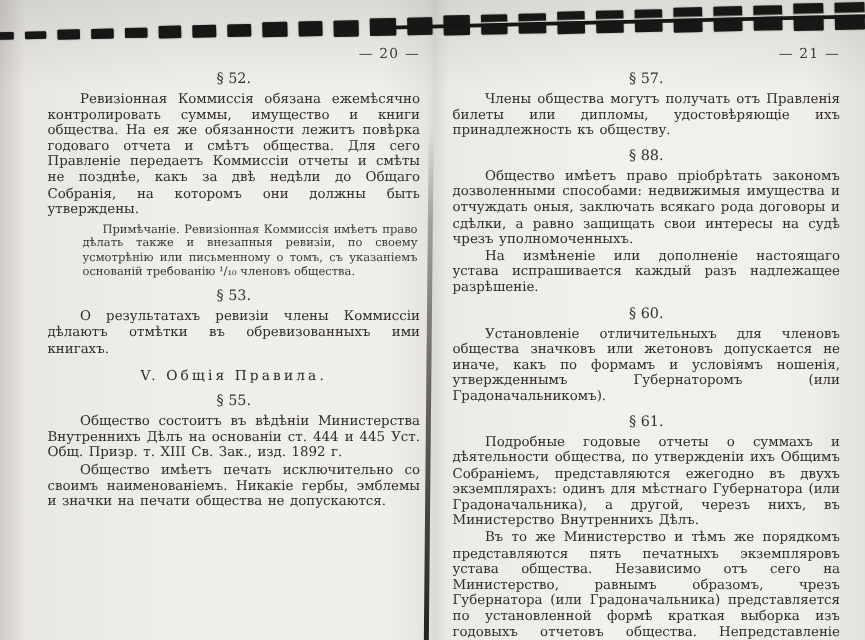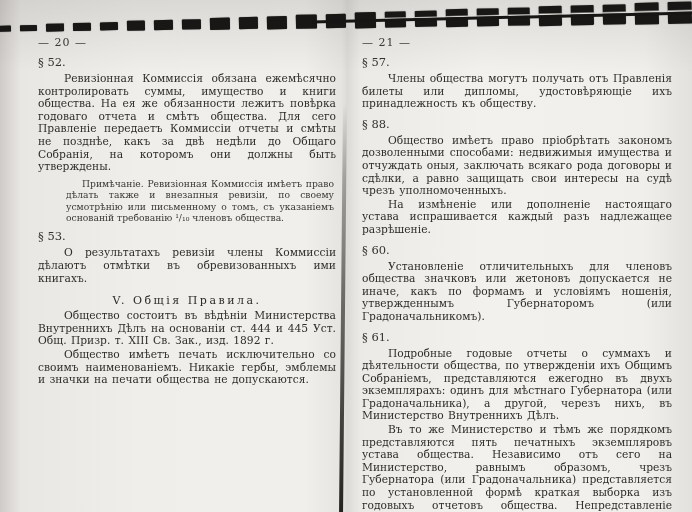--- a/index.html
+++ b/index.html
@@ -29,23 +29,23 @@
   
   .gutter{position:absolute;left:341px;top:104px;width:4px;height:412px;
         transform:rotate(0.55deg);border-radius:2px;
         background:linear-gradient(to bottom,
           rgba(45,42,38,0) 0%, rgba(45,42,38,0.35) 18%,
           rgba(35,32,28,0.6) 45%, rgba(18,16,14,0.92) 100%);}
   
   .page{position:absolute;top:36px;}
   .page-left{left:38px;width:298px;}
   .page-right{left:362px;width:310px;}
-  .pagenum{text-align:left;font-size:11px;letter-spacing:1px;
+  .pagenum{text-align:right;font-size:11px;letter-spacing:1px;
         margin:0 0 3px 0;color:#3a3836;}
-  .sec-head{font-size:11.5px;margin:6px 0 4px 0;color:#343230;}
+  .sec-head{text-align:center;font-size:11.5px;margin:6px 0 4px 0;color:#343230;}
   .para{font-size:10.7px;line-height:12.6px;text-align:justify;
         text-indent:26px;margin:0 0 1px 0;word-spacing:1px;}
   .note{font-size:9.2px;line-height:11.4px;text-align:justify;
         margin:4px 2px 2px 28px;text-indent:16px;color:#3a3835;}
   .note-label{}
   .chapter{text-align:center;font-weight:normal;font-size:11px;
         letter-spacing:2.5px;margin:9px 0 3px 0;white-space:nowrap;color:#2c2a28;}
 </style>
 </head>
 <body>
@@ -90,20 +90,21 @@
     <p class="sec-head">§ 52.</p>
     <p class="para">Ревизіонная Коммиссія обязана ежемѣсячно контролировать суммы, имущество и книги общества. На ея же обязанности лежитъ повѣрка годоваго отчета и смѣтъ общества. Для сего Правленіе передаетъ Коммиссіи отчеты и смѣты не позднѣе, какъ за двѣ недѣли до Общаго Собранія, на которомъ они должны быть утверждены.</p>
     <p class="note"><span class="note-label">Примѣчаніе.</span> <span>Ревизіонная Коммиссія имѣетъ право дѣлать также и внезапныя ревизіи, по своему усмотрѣнію или письменному о томъ, съ указаніемъ основаній требованію ¹/₁₀ членовъ общества.</span></p>
 
     <p class="sec-head">§ 53.</p>
 
     <p class="para">О результатахъ ревизіи члены Коммиссіи дѣлаютъ отмѣтки въ обревизованныхъ ими книгахъ.</p>
 
     <p class="chapter">V. Общія Правила.</p>
 
+    <p class="sec-head">§ 55.</p>
     <p class="para">Общество состоитъ въ вѣдѣніи Министерства Внутреннихъ Дѣлъ на основаніи ст. 444 и 445 Уст. Общ. Призр. т. XIII Св. Зак., изд. 1892 г.</p>
 
     <p class="para">Общество имѣетъ печать исключительно со своимъ наименованіемъ. Никакіе гербы, эмблемы и значки на печати общества не допускаются.</p>
 
   </div>
 
   <div class="page page-right">
     <p class="pagenum">— 21 —</p>
 
     <p class="sec-head">§ 57.</p>

